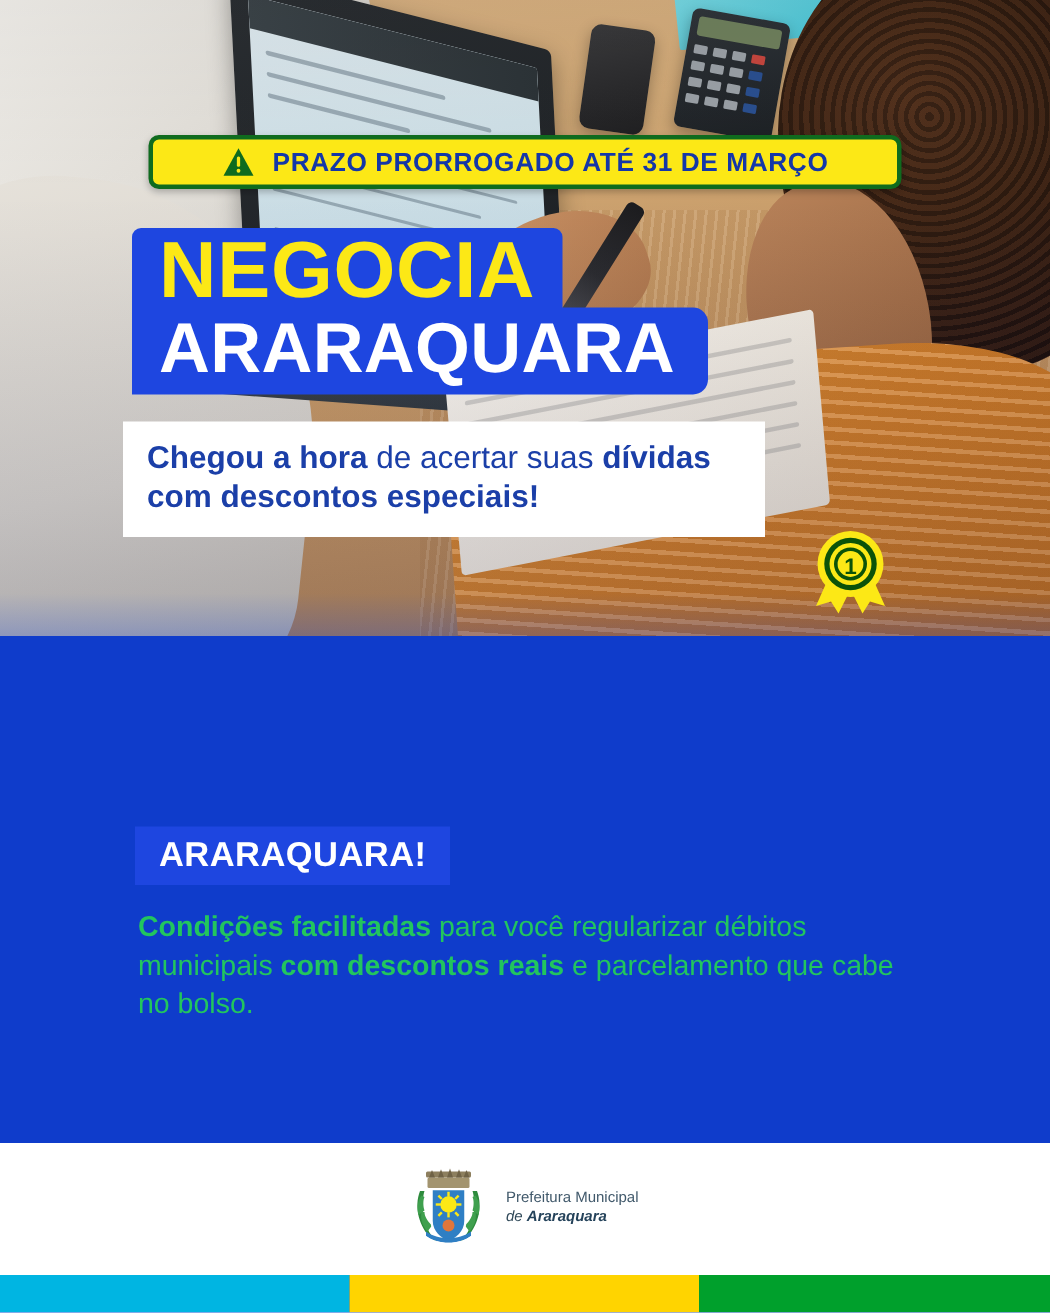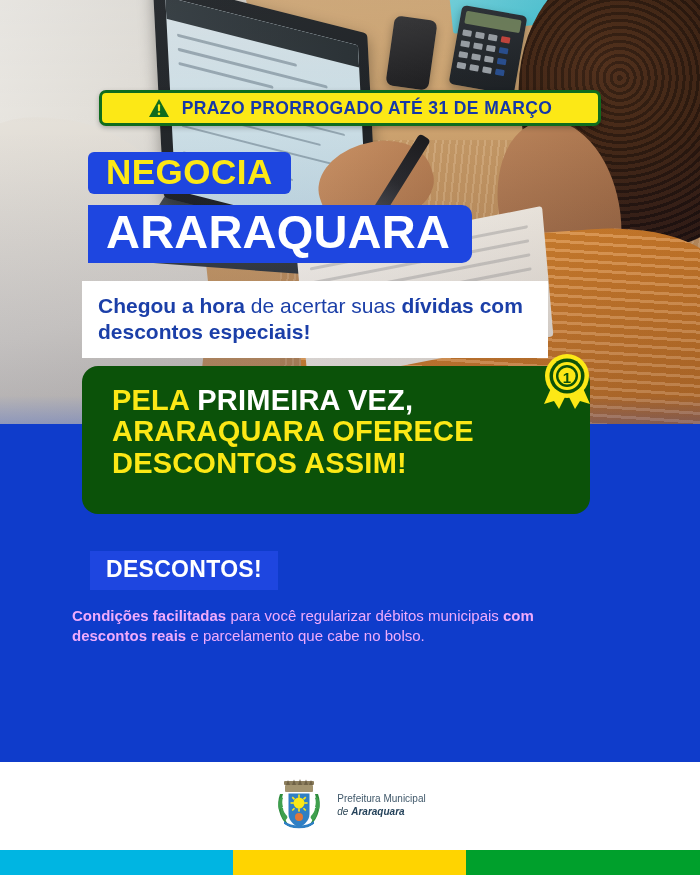--- a/index.html
+++ b/index.html
@@ -239,21 +239,21 @@
   }
 
   
   .title-1 {
     position: absolute;
     left: 88px; top: 152px;
     background: #1E46E0;
     border-radius: 6px;
     padding: 2px 18px 4px 18px;
     color: #FCE816;
-    font-size: 35px;
+    font-size: 53px;
     font-weight: bold;
     letter-spacing: .5px;
     line-height: 1.02;
   }
   .title-2 {
     position: absolute;
     left: 88px; top: 205px;
     background: #1E46E0;
     border-radius: 0 10px 10px 0;
     padding: 3px 22px 7px 18px;
@@ -261,21 +261,21 @@
     font-size: 47px;
     font-weight: bold;
     letter-spacing: .2px;
     line-height: 1.02;
   }
 
   
   .sub-box {
     position: absolute;
     left: 82px; top: 281px;
-    width: 466px;
+    width: 428px;
     background: #FFFFFF;
     padding: 12px 16px 14px 16px;
     box-sizing: border-box;
     color: #1B3FA8;
     font-size: 21px;
     line-height: 1.22;
   }
   .sub-box b { font-weight: bold; }
 
   
@@ -311,24 +311,24 @@
     padding: 5px 16px 7px 16px;
     color: #FFFFFF;
     font-size: 23px;
     font-weight: bold;
     letter-spacing: .3px;
   }
 
   
   .para {
     position: absolute;
-    left: 72px; top: 606px;
+    left: 92px; top: 606px;
     width: 520px;
-    color: #f0abfc;
-    font-size: 15px;
+    color: #22c55e;
+    font-size: 19px;
     line-height: 1.35;
   }
   .para b { font-weight: bold; }
 
   
   .footer {
     position: absolute;
     left: 0; top: 762px;
     width: 700px; height: 88px;
     background: #FFFFFF;
@@ -443,38 +443,33 @@
     <span class="alert-text">PRAZO  PRORROGADO ATÉ 31 DE MARÇO</span>
   </div>
 
   <div class="title-1">NEGOCIA</div>
   <div class="title-2">ARARAQUARA</div>
 
   <div class="sub-box">
     <b>Chegou a hora</b><span> de acertar suas </span><b>dívidas com descontos especiais!</b>
   </div>
 
-  <div class="green-box">
-    <div class="green-line"><span>PELA </span><span class="wht">PRIMEIRA VEZ,</span></div>
-    <div class="green-line">ARARAQUARA OFERECE</div>
-    <div class="green-line">DESCONTOS ASSIM!</div>
-  </div>
 
   <svg class="medal" viewBox="0 0 66 66">
     <path d="M18 36 L10 54 L20 51 L25 59 L33 43 Z" fill="#FCE816"></path>
     <path d="M48 36 L56 54 L46 51 L41 59 L33 43 Z" fill="#FCE816"></path>
     <circle cx="33" cy="26" r="22" fill="#FCE816"></circle>
     <circle cx="33" cy="26" r="17.5" fill="#0B5209"></circle>
     <circle cx="33" cy="26" r="14" fill="#FCE816"></circle>
     <circle cx="33" cy="26" r="11" fill="#0B5209"></circle>
     <circle cx="33" cy="26" r="8.6" fill="#FCE816"></circle>
     <text x="33" y="32.5" font-family="'Liberation Sans', sans-serif" font-size="15" font-weight="bold" fill="#0B5209" text-anchor="middle">1</text>
   </svg>
 
-  <div class="aproveite">DESCONTOS!</div>
+  <div class="aproveite">ARARAQUARA!</div>
 
   <div class="para">
     <b>Condições facilitadas</b><span> para você regularizar débitos municipais </span><b>com descontos reais</b><span> e parcelamento que cabe no bolso.</span>
   </div>
 
   <div class="footer">
     <svg class="crest" viewBox="0 0 50 56">
       <path d="M6 16 C2 26 5 40 14 48 C17 50 19 51 20 52 C14 48 9 40 8 30 C7.5 24 8 19 9 16 Z" fill="#2E8B3D"></path>
       <path d="M44 16 C48 26 45 40 36 48 C33 50 31 51 30 52 C36 48 41 40 42 30 C42.5 24 42 19 41 16 Z" fill="#2E8B3D"></path>
       <path d="M7 19 C4 23 4 28 5 32 L9 29 C8 26 8 22 9 20 Z" fill="#3FA04E"></path>

